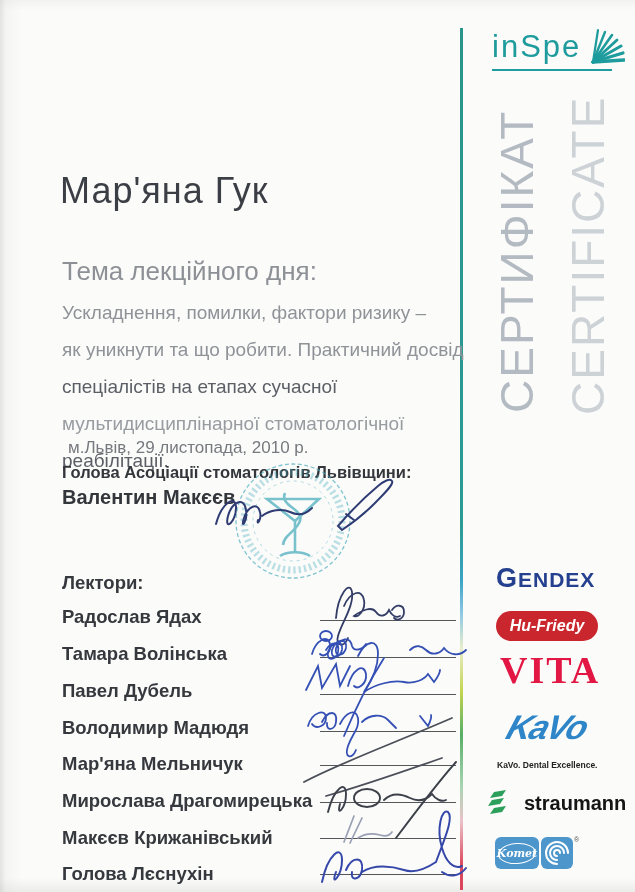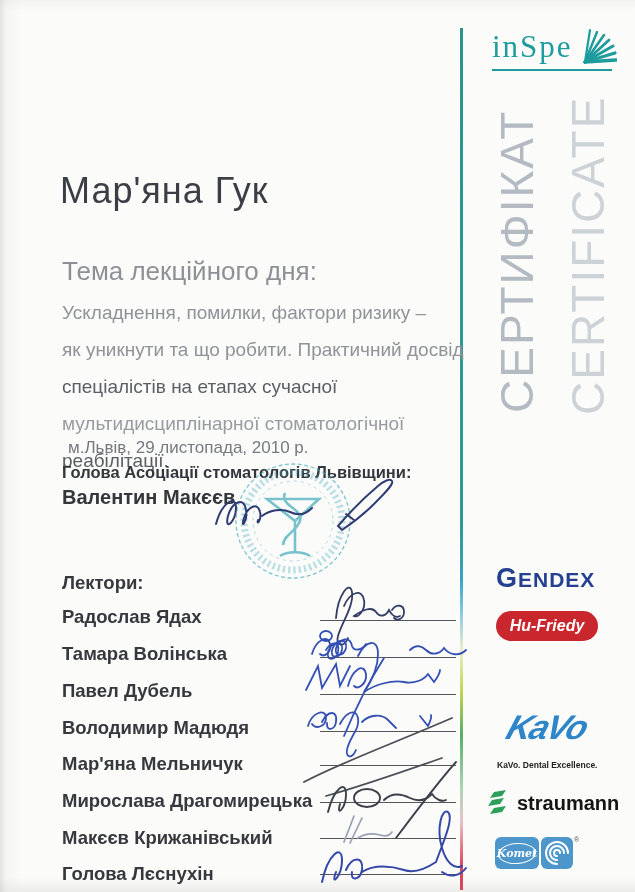--- a/index.html
+++ b/index.html
@@ -13,21 +13,21 @@
       #fbfbfa;
   }
   
   .grad-line{position:absolute;left:460px;top:28px;width:3px;height:862px;
     background:linear-gradient(180deg,
       #2a948c 0%, #2b9b94 58%, #39a2c4 64%, #8fc9e4 68%, #e9edca 72%,
       #c3d44f 77%, #57ae68 82%, #a9d4b2 88%, #e9c2c8 92%, #de4a5e 97%, #d9445a 100%);}
   
   .inspe{position:absolute;left:492px;top:28px;width:120px;padding-bottom:5px;
     border-bottom:2px solid #1d9b9d;display:flex;align-items:flex-end;gap:10px;}
-  .inspe-text{font-size:31px;line-height:34px;color:#1d9b9d;letter-spacing:2px;font-weight:400;font-family:Liberation Serif, serif;}
+  .inspe-text{font-size:31px;line-height:34px;color:#1d9b9d;letter-spacing:2px;font-weight:400;}
   
   .vword{position:absolute;text-align:center;white-space:nowrap;transform:rotate(-90deg);
     font-weight:400;line-height:1;}
   .vword-ua{left:367px;top:240px;width:300px;font-size:46px;letter-spacing:2px;color:#b3bac1;}
   .vword-en{left:433px;top:237px;width:310px;font-size:46px;letter-spacing:2px;color:#cdd2d7;}
   
   .holder-name{position:absolute;left:60px;top:170px;font-size:36px;color:#3b3f45;letter-spacing:1px;}
   .topic-heading{position:absolute;left:62px;top:256px;font-size:26px;color:#8d9196;}
   .topic-body{position:absolute;left:62px;top:294px;font-size:19px;line-height:37px;}
   .tl-0,.tl-1{color:#8f9398;} .tl-2{color:#5c6066;} .tl-3{color:#989ca0;} .tl-4{color:#5c6066;}
@@ -42,21 +42,21 @@
     color:#24408e;letter-spacing:1px;font-family:"Liberation Sans",sans-serif;}
   .gendex::first-letter{font-size:27px;}
   .hufriedy{position:absolute;left:496px;top:611px;width:102px;height:30px;background:#c9262d;
     border-radius:15px;color:#fff;font-style:italic;font-weight:bold;font-size:16px;
     display:flex;align-items:center;justify-content:center;letter-spacing:0px;}
   .vita{position:absolute;left:500px;top:648px;font-family:"Liberation Serif",serif;
     font-weight:bold;font-size:38px;color:#e21744;letter-spacing:2px;}
   .kavo-mark{position:absolute;left:508px;top:708px;font-size:34px;font-weight:bold;font-style:italic;
     color:#2e86c8;transform:skewX(-18deg);letter-spacing:-2px;}
   .kavo-caption{position:absolute;left:497px;top:760px;font-size:8.5px;font-weight:bold;color:#222;}
-  .straumann{position:absolute;left:488px;top:790px;display:flex;align-items:center;gap:9px;}
+  .straumann{position:absolute;left:488px;top:790px;display:flex;align-items:center;gap:16px;}
   .straumann-text{font-size:20px;font-weight:bold;color:#151515;letter-spacing:0px;}
   .komet{position:absolute;left:495px;top:837px;display:flex;gap:2px;}
   .komet-sq{background:#4d96cc;border-radius:6px;position:relative;}
   .komet-left{width:44px;height:32px;}
   .komet-right{width:32px;height:32px;}
   .komet-script{position:absolute;left:0;top:0;width:44px;height:32px;display:flex;align-items:center;
     justify-content:center;color:#fff;font-family:"DejaVu Serif",serif;font-style:italic;
     font-size:11px;font-weight:bold;}
   .komet-oval{position:absolute;left:3px;top:6px;width:36px;height:19px;border:1.3px solid #fff;
     border-radius:50%;transform:rotate(-4deg);}
@@ -198,20 +198,21 @@
         <path d="M70,306 C82,298 100,300 112,304 C124,308 138,300 144,296 C152,274 162,252 156,246 C150,242 144,262 150,282 C154,296 162,304 170,300"></path>
         <path d="M150,306 C158,312 168,310 174,302"></path>
       </g>
     </svg>
   </div>
 
   <div class="gendex">GENDEX</div>
   <div class="hufriedy">
     <span>Hu-Friedy</span>
   </div>
+  <div class="vita">VITA</div>
   <div class="kavo-mark">KaVo</div>
   <div class="kavo-caption">KaVo. Dental Excellence.</div>
   <div class="straumann">
     <span>
       <svg width="20" height="26" viewBox="0 0 20 26">
         <g fill="#2ca05a">
           <polygon points="6,2 18,0 14,6 2,8"></polygon>
           <polygon points="4,10 16,8 12,14 0,16"></polygon>
           <polygon points="6,18 18,16 14,22 2,24"></polygon>
         </g>

